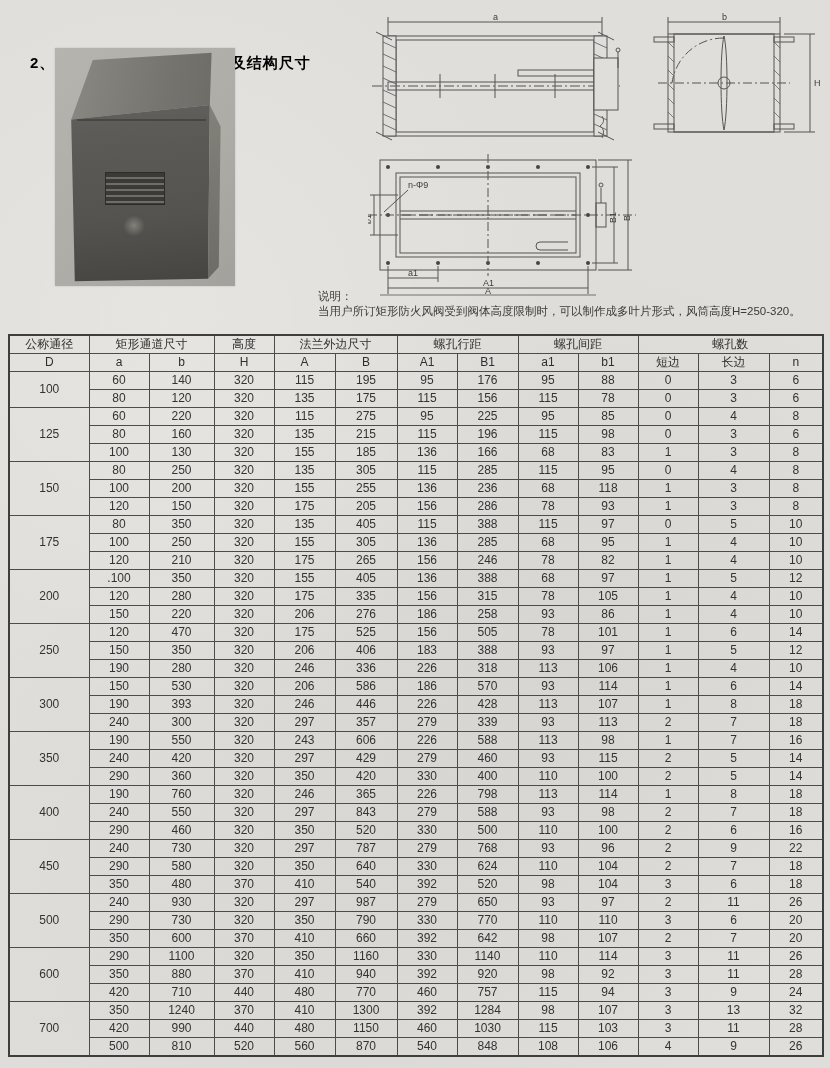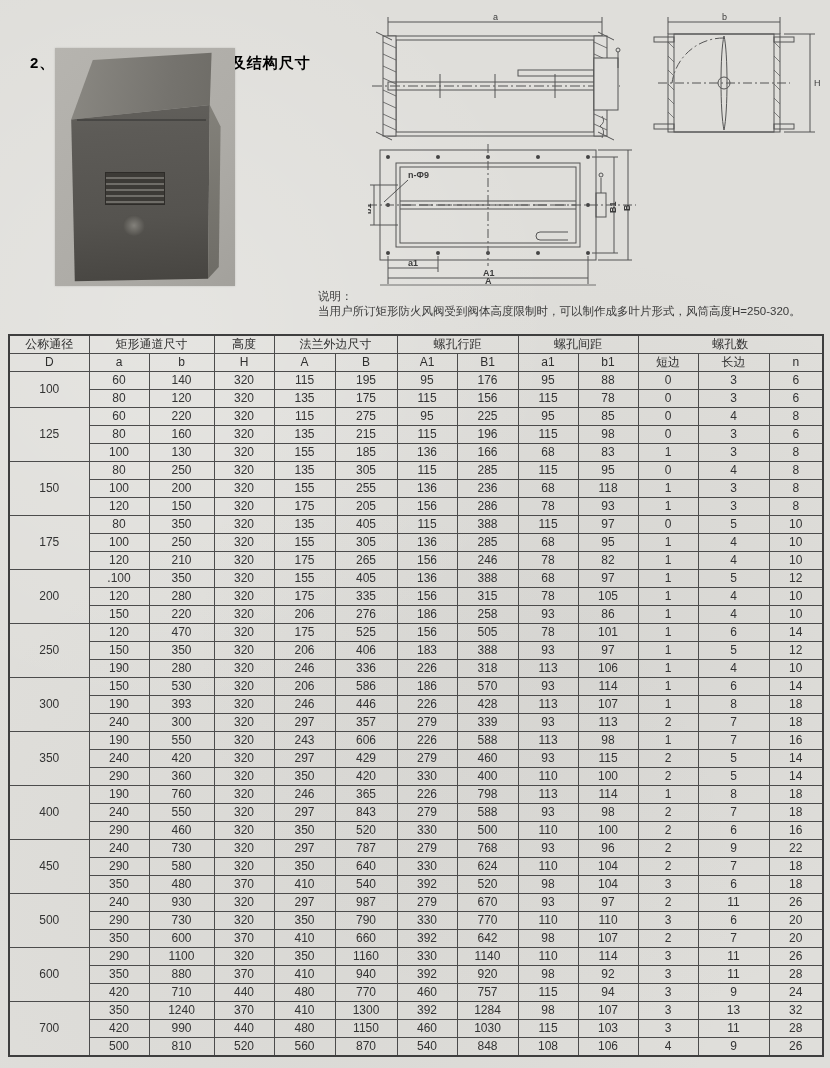--- a/index.html
+++ b/index.html
@@ -189,21 +189,21 @@
       <path d="M96 26 A 52 52 0 0 0 44 71" stroke-dasharray="9 3 2 3"></path>
 
       <path d="M96 24 C 92 40 92 100 96 118 C 100 100 100 40 96 24 Z"></path>
       <circle cx="96" cy="71" r="6"></circle>
     </g>
     <text class="dim-text" x="94" y="8">b</text>
     <text class="dim-text" x="186" y="74">H</text>
   </svg>
 </div>
 
-<div class="drawing" style="left:368px;top:144px;font-weight:bold;">
+<div class="drawing" style="left:368px;top:154px;">
   <svg width="278" height="142" viewBox="0 0 278 142">
     <g stroke="#555" stroke-width="1" fill="none">
 
       <rect x="12" y="6" width="216" height="110"></rect>
 
       <rect x="28" y="19" width="184" height="84"></rect>
       <rect x="32" y="23" width="176" height="76"></rect>
 
       <g fill="#444" stroke="none">
         <circle cx="20" cy="13" r="2"></circle>
@@ -729,21 +729,21 @@
           <td>18</td>
         </tr>
         <tr class="group-first">
           <td rowspan="3" class="dcol">500</td>
           <td>240</td>
           <td>930</td>
           <td>320</td>
           <td>297</td>
           <td>987</td>
           <td>279</td>
-          <td>670</td>
+          <td>650</td>
           <td>93</td>
           <td>97</td>
           <td>2</td>
           <td>11</td>
           <td>26</td>
         </tr>
         <tr>
           <td>290</td>
           <td>730</td>
           <td>320</td>

